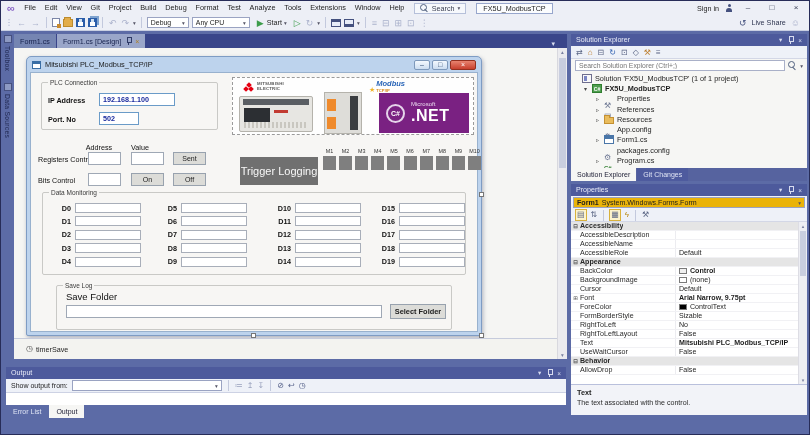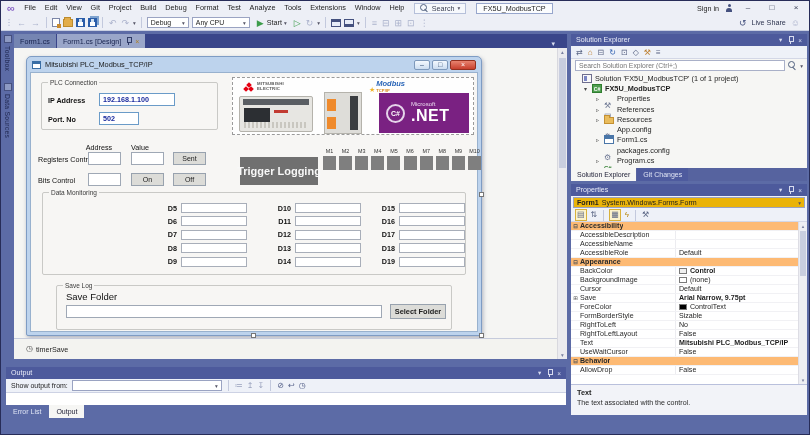--- a/index.html
+++ b/index.html
@@ -83,21 +83,21 @@
   .fbody{position:relative;height:calc(100% - 15px);background:#F7F6F4;border:1px solid #98B1CE}
   .grp{position:absolute;border:1px solid #C9C9C6;border-radius:2px}
   .leg{position:absolute;top:-4px;left:6px;background:#F7F6F4;padding:0 2px;font-size:6.5px;color:#3A3A3A;line-height:7px;white-space:nowrap}
   .flabel{position:absolute;font-size:7.2px;color:#111;white-space:nowrap}
   .flabel.b{font-weight:bold}
   .flabel.c{text-align:center}
   .ftb{position:absolute;background:#fff;border:1px solid #9FA8B5;font-size:7.2px;color:#1A1A1A;line-height:11px;padding:0 3px;white-space:nowrap;overflow:hidden}
   .ftb.blue{border-color:#6A9BC8;color:#1B2B9E;font-weight:bold}
   .fbtn2{position:absolute;background:#DCDCD8;border:1px solid #98A2AE;font-size:7px;color:#222;text-align:center;line-height:11px;white-space:nowrap}
   .trigger{position:absolute;left:209px;top:84px;width:78px;height:28px;background:#707070;color:#F8F8F8;
-           font-size:11px;font-weight:700;display:flex;align-items:center;justify-content:center;white-space:nowrap}
+           font-size:11px;font-weight:400;display:flex;align-items:center;justify-content:center;white-space:nowrap}
   .mrow{position:absolute;left:292px;top:75px;width:158px;display:flex;justify-content:space-between}
   .mcell{display:flex;flex-direction:column;align-items:center;gap:2px}
   .mlab{font-size:5.4px;color:#333}
   .mbox{width:13px;height:14px;background:#7F7F7F}
   .dmcol{position:absolute;top:10px;display:grid;row-gap:3.4px}
   .dmrow{display:flex;align-items:center}
   .dml{width:22px;text-align:right;font-size:7.2px;font-weight:bold;color:#111;margin-right:4px;white-space:nowrap}
   .dmbox{width:66px;height:10px;background:#fff;border:1px solid #A8AEB9}
   .savelbl{position:absolute;left:9px;top:5px;font-size:9.5px;font-weight:normal;color:#111;white-space:nowrap}
   .tray{position:absolute;left:0;right:0;top:290px;height:21px;background:#F3F3F0;border-top:1px solid #C6CBDC;
@@ -184,21 +184,21 @@
   .stab.inactive{background:#4E5B9E;color:#DFE4F4}
   .props{position:absolute;left:570px;top:183px;width:236px;height:231px;background:#F6F6F4;display:flex;flex-direction:column}
   .pcombo{height:13px;background:#EEF1F8;padding:1px 2px;flex:none}
   .pcombo .inner{height:11px;background:#eab308;border:1px solid #9AA2C0;display:flex;align-items:center;padding:0 3px;font-size:7.1px;gap:3px;color:#1E1E1E}
   .ptb{height:13px;background:#EEF1F8;border-bottom:1px solid #D3D7E6;display:flex;align-items:center;gap:3px;padding:0 4px;flex:none}
   .ptb .ic{line-height:10px;padding:0 1px}
   .ptb .sel{background:#FCF3CC;border:1px solid #D8B13C}
   .ptb .gold{color:#B8860B}
   .pgrid{flex:1;background:#fff;overflow:hidden;position:relative;padding-right:9px}
   .prow{display:flex;align-items:center;height:9px;border-bottom:1px solid #F1F1F4}
-  .prow.cat{background:#fdba74;font-weight:bold}
+  .prow.cat{background:#e5e5e5;font-weight:bold}
   .pexp{width:9px;font-size:5.5px;color:#555;text-align:center;flex:none}
   .pnamec{width:96px;font-size:7.1px;color:#2A2A2A;white-space:nowrap;overflow:hidden;flex:none;border-right:1px solid #ECECF0;height:100%;line-height:9px}
   .prow.cat .pnamec{border-right:none;width:auto}
   .pvalc{flex:1;display:flex;align-items:center;padding-left:3px;font-size:7.1px;color:#1E1E1E;white-space:nowrap;overflow:hidden;line-height:9px}
   .sw{width:8px;height:6px;border:1px solid #7A7A7A;margin-right:3px;flex:none;display:inline-block}
   .b{font-weight:bold}
   .pscroll{position:absolute;right:0;top:0;bottom:0;width:9px;background:#EDEEF3;border-left:1px solid #DDDDE4}
   .pscroll .arr{position:absolute;left:0;width:100%;text-align:center;font-size:5px;color:#7A81A0}
   .pscroll .up{top:1px}.pscroll .dn{bottom:1px}
   .pthumb{position:absolute;left:1px;right:1px;top:9px;height:45px;background:#C9CEDF}
@@ -449,20 +449,42 @@
 
             <div class="mcell">
               <span class="mlab">M10</span>
               <span class="mbox"></span>
             </div>
 
         </div>
 
         <div class="grp" style="left:11px;top:119px;width:424px;height:83px">
           <span class="leg">Data Monitoring</span>
+          <div class="dmcol" style="left:6px">
+            <div class="dmrow">
+                <span class="dml">D0</span>
+                <span class="dmbox"></span>
+              </div>
+              <div class="dmrow">
+                <span class="dml">D1</span>
+                <span class="dmbox"></span>
+              </div>
+              <div class="dmrow">
+                <span class="dml">D2</span>
+                <span class="dmbox"></span>
+              </div>
+              <div class="dmrow">
+                <span class="dml">D3</span>
+                <span class="dmbox"></span>
+              </div>
+              <div class="dmrow">
+                <span class="dml">D4</span>
+                <span class="dmbox"></span>
+              </div>
+          </div>
           <div class="dmcol" style="left:112px">
             <div class="dmrow">
                 <span class="dml">D5</span>
                 <span class="dmbox"></span>
               </div>
               <div class="dmrow">
                 <span class="dml">D6</span>
                 <span class="dmbox"></span>
               </div>
               <div class="dmrow">
@@ -763,21 +785,21 @@
           <span class="pexp"></span>
           <span class="pnamec">Cursor</span>
           <span class="pvalc">
 
             <span>Default</span>
           </span>
         </div>
 
         <div class="prow row">
           <span class="pexp">⊞</span>
-          <span class="pnamec">Save</span>
+          <span class="pnamec">Font</span>
           <span class="pvalc">
 
             <span class="b">Arial Narrow, 9.75pt</span>
           </span>
         </div>
 
         <div class="prow row">
           <span class="pexp"></span>
           <span class="pnamec">ForeColor</span>
           <span class="pvalc">

